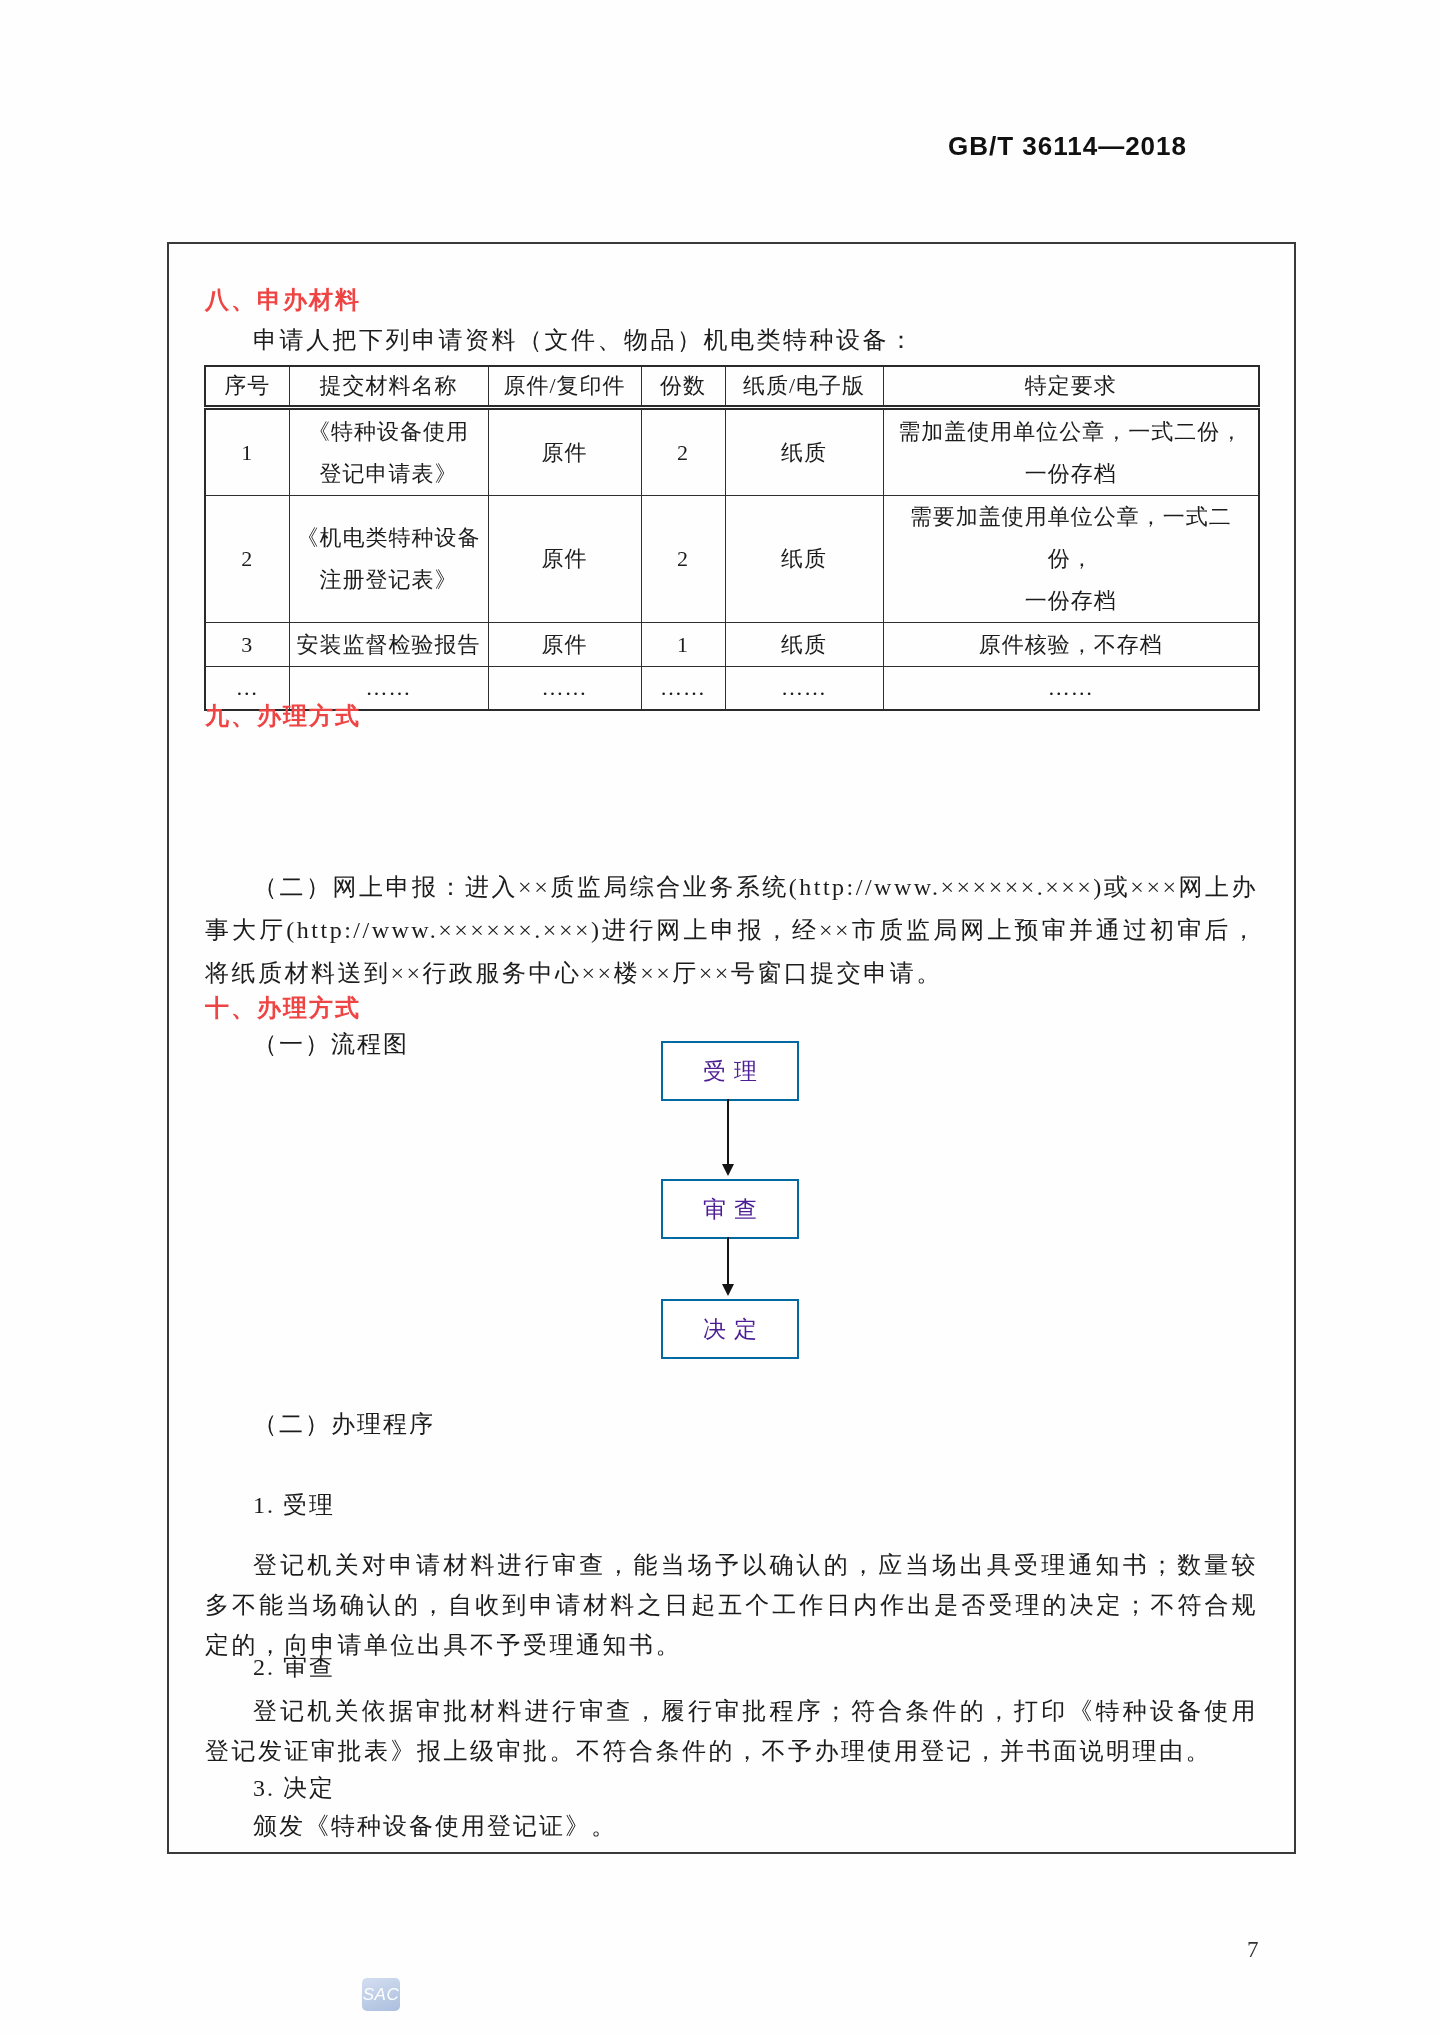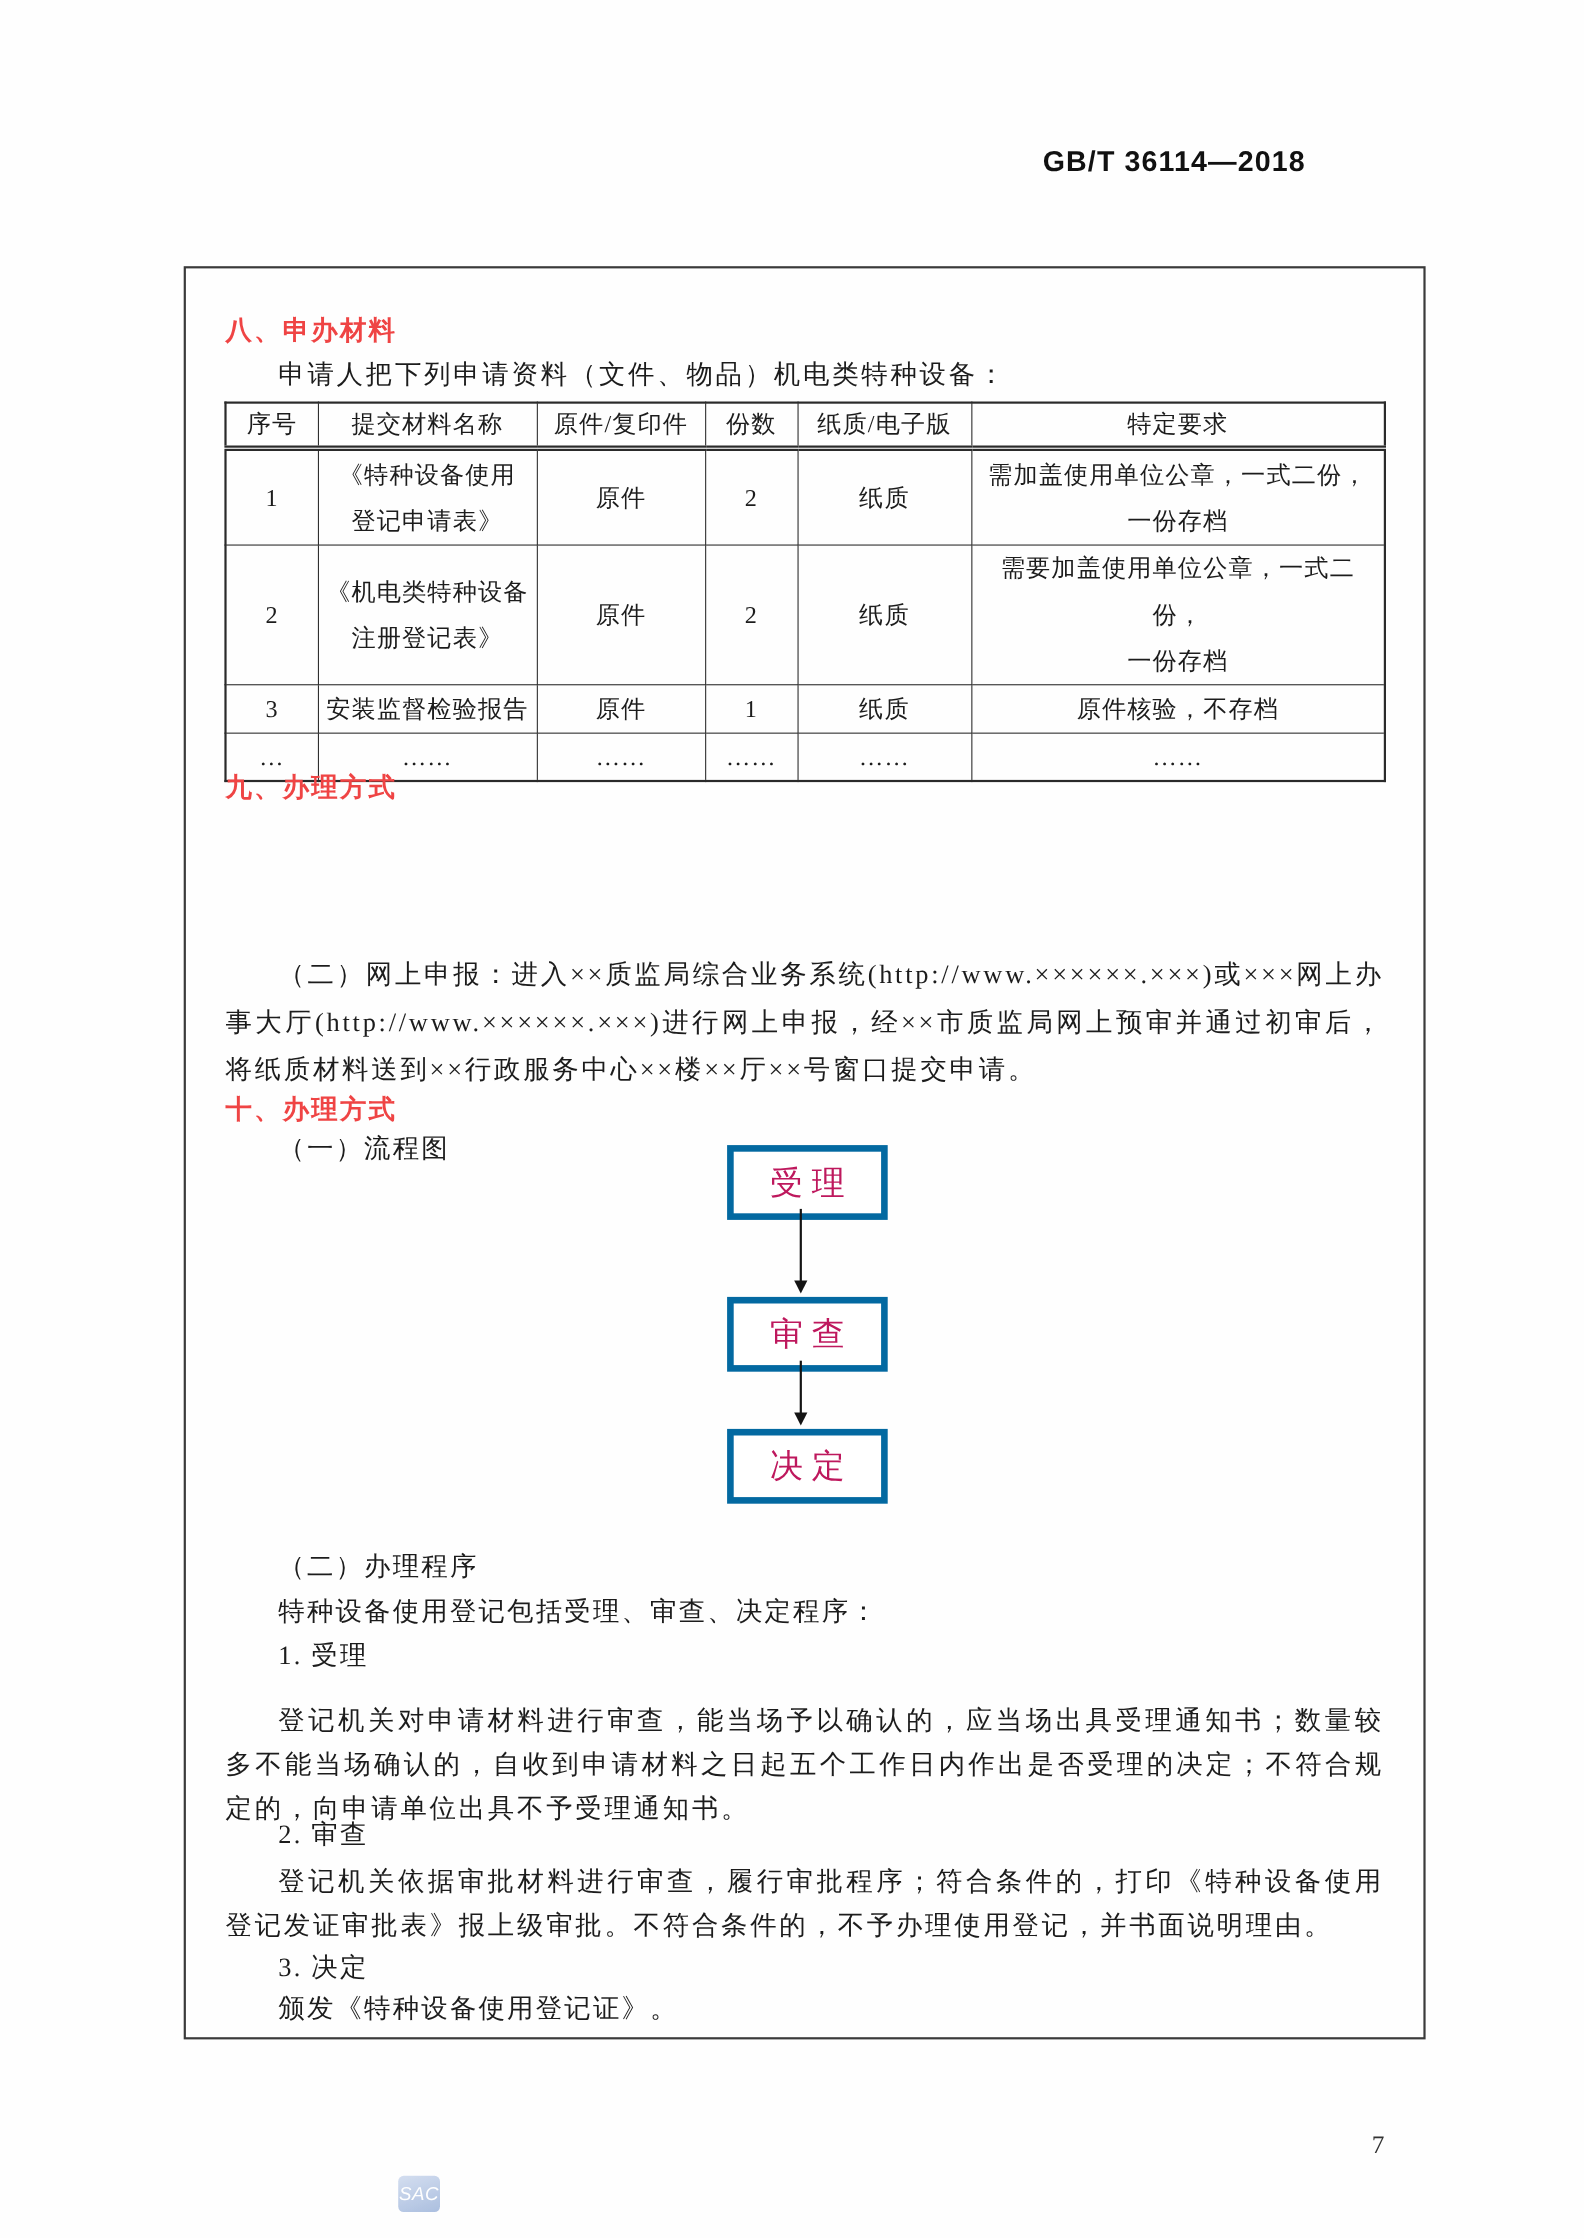--- a/index.html
+++ b/index.html
@@ -41,23 +41,23 @@
   
   table.materials{position:absolute;left:204px;top:365px;width:1054px;border-collapse:collapse;
                   table-layout:fixed;border:2.5px solid #2a2a2a;font-size:22px;color:#1c1c1c;}
   table.materials th,table.materials td{border:1.6px solid #2f2f2f;text-align:center;
                   vertical-align:middle;padding:0 6px;line-height:42px;letter-spacing:1px;
                   font-weight:normal;white-space:pre-line;overflow:hidden;}
   table.materials thead th{border-bottom:5px double #2a2a2a;height:38px;line-height:30px;}
   tr.rh1{height:88px;} tr.rh2{height:88px;} tr.rh3{height:44px;} tr.rh4{height:42px;}
 
   
-  .flow-box{left:661px;width:134px;height:56px;border:6px solid #0369a1;background:#fff;
-            display:flex;align-items:center;justify-content:center;font-size:30px;
-            letter-spacing:8px;text-indent:8px;color:#be185d;}
+  .flow-box{left:661px;width:134px;height:56px;border:2px solid #0369a1;background:#fff;
+            display:flex;align-items:center;justify-content:center;font-size:23px;
+            letter-spacing:8px;text-indent:8px;color:#4c1d95;}
   .fb1{top:1041px;} .fb2{top:1179px;} .fb3{top:1299px;}
   .flow-arrow{left:727px;width:2px;background:#141414;}
   .fa1{top:1099px;height:66px;} .fa2{top:1237px;height:48px;}
   .flow-arrow::after{content:"";position:absolute;bottom:-11px;left:-5px;width:0;height:0;
             border-left:6px solid transparent;border-right:6px solid transparent;
             border-top:12px solid #141414;}
 
   .page-num{left:1247px;top:1937px;font-size:23px;color:#333;}
   .sac-logo{left:362px;top:1978px;width:38px;height:33px;border-radius:5px;
             background:linear-gradient(160deg,#cdd9ee,#9db4da);opacity:.85;
@@ -142,21 +142,20 @@
   <div class="abs sec-heading h10">十、办理方式</div>
   <div class="abs body-line ind l-flowlabel">（一）流程图</div>
 
   <div class="abs flow-box fb1">受理</div>
   <div class="abs flow-arrow fa1"></div>
   <div class="abs flow-box fb2">审查</div>
   <div class="abs flow-arrow fa2"></div>
   <div class="abs flow-box fb3">决定</div>
 
   <div class="abs body-line ind l-proc">（二）办理程序</div>
-  <div class="abs body-line ind l-procintro">特种设备使用登记包括受理、审查、决定程序：</div>
 
   <div class="abs body-line ind l-s1">1. 受理</div>
   <div class="abs para para40 p-step1">登记机关对申请材料进行审查，能当场予以确认的，应当场出具受理通知书；数量较多不能当场确认的，自收到申请材料之日起五个工作日内作出是否受理的决定；不符合规定的，向申请单位出具不予受理通知书。</div>
 
   <div class="abs body-line ind l-s2">2. 审查</div>
   <div class="abs para para40 p-step2">登记机关依据审批材料进行审查，履行审批程序；符合条件的，打印《特种设备使用登记发证审批表》报上级审批。不符合条件的，不予办理使用登记，并书面说明理由。</div>
 
   <div class="abs body-line ind l-s3">3. 决定</div>
   <div class="abs body-line ind l-s3text">颁发《特种设备使用登记证》。</div>
 

